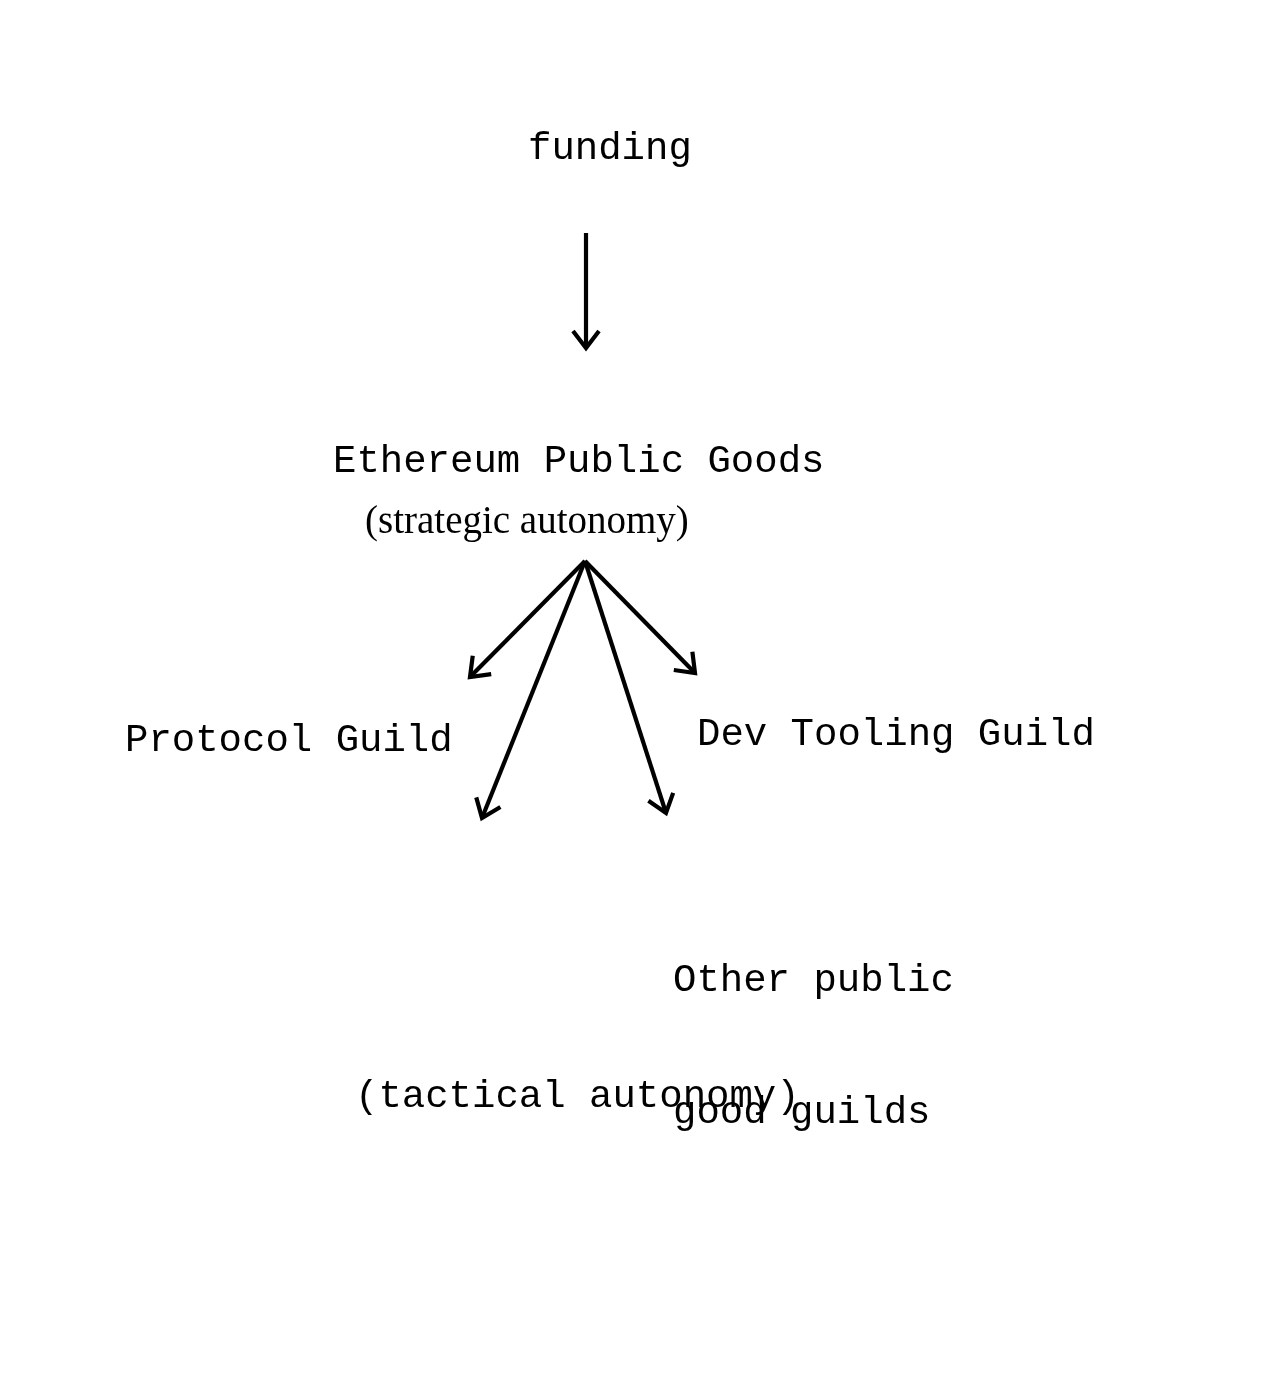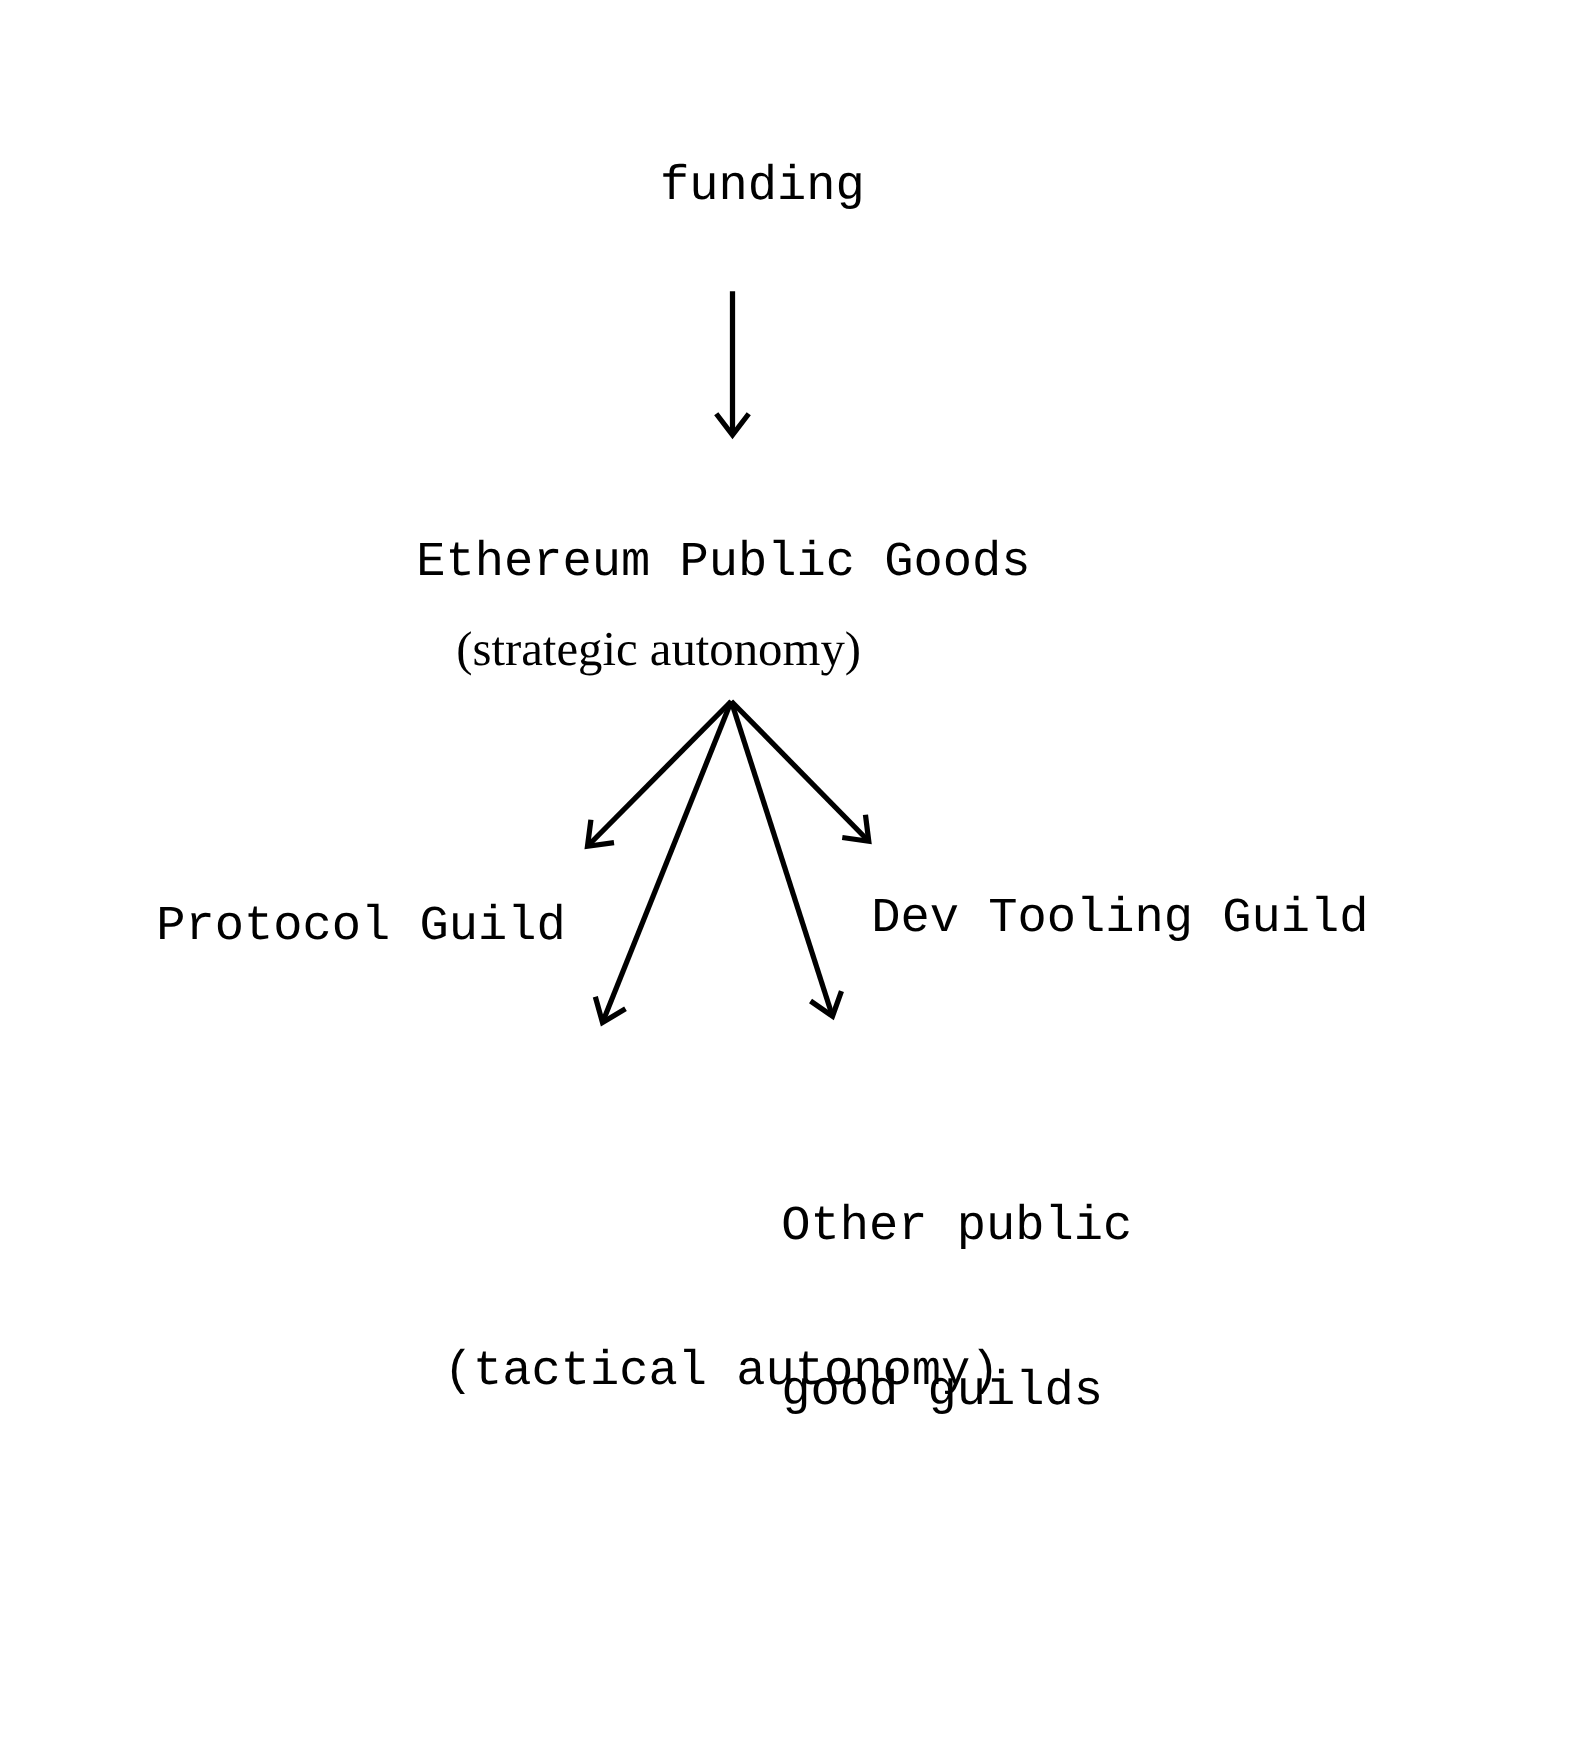--- a/index.html
+++ b/index.html
@@ -12,21 +12,21 @@
     color: #000000;
     overflow: hidden;
   }
   .node {
     position: absolute;
     font-size: 39px;
     line-height: 39px;
     white-space: pre;
     letter-spacing: 0;
   }
-  .node .line { display: block; }
+  .node .line { display: block; margin-left: 48px; }
   #node-other { line-height: 44px; }
   #arrow-layer {
     position: absolute;
     left: 0; top: 0;
     width: 1266px; height: 1396px;
   }
   #arrow-layer line { stroke: #000000; stroke-width: 4.2; fill: none; }
 </style>
 </head>
 <body>
@@ -41,21 +41,21 @@
     </defs>
     <line x1="586" y1="233" x2="586" y2="348" marker-end="url(#openArrow)"></line>
     <line x1="585" y1="561" x2="470" y2="677" marker-end="url(#openArrow)"></line>
     <line x1="585" y1="561" x2="695" y2="673" marker-end="url(#openArrow)"></line>
     <line x1="585" y1="561" x2="482" y2="818" marker-end="url(#openArrow)"></line>
     <line x1="585" y1="561" x2="666" y2="813" marker-end="url(#openArrow)"></line>
   </svg>
 
   <div class="node" style="left:492px; top:130px;margin-left:36px;">funding</div>
 
-  <div class="node" style="left:333px; top:431px;">Ethereum Public Goods</div>
+  <div class="node" style="left:333px; top:443px;">Ethereum Public Goods</div>
 
   <div class="node" style="left:365px; top:500px;font-family:Liberation Serif, serif;">(strategic autonomy)</div>
 
   <div class="node" style="left:125px; top:722px;">Protocol Guild</div>
 
   <div class="node" style="left:697px; top:716px;">Dev Tooling Guild</div>
 
 
   <div class="node" id="node-other" style="left:625px; top:871px;">
     <span class="line">Other public</span>

